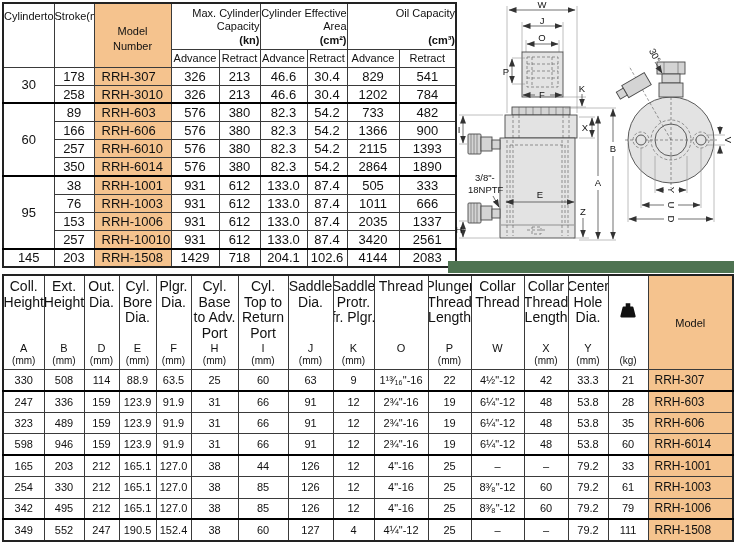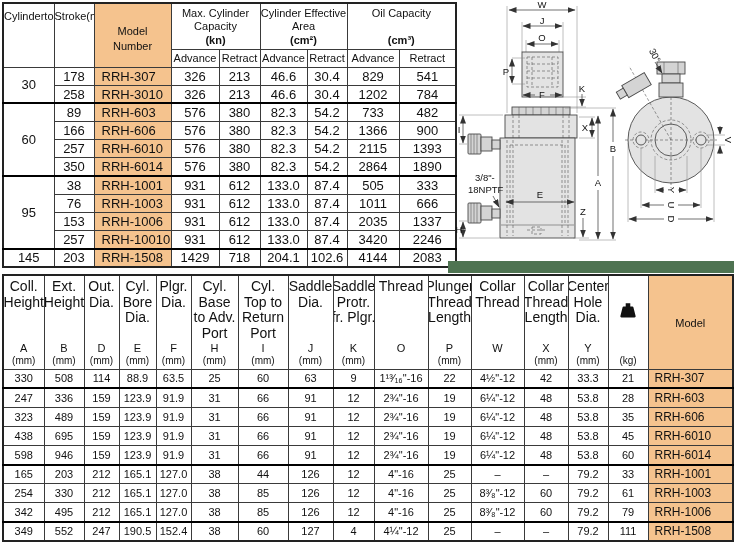--- a/index.html
+++ b/index.html
@@ -21,21 +21,21 @@
     white-space: nowrap;
   }
   
   .top-table { left: 2px; top: 2px; width: 453px; height: 266px; border: 2px solid #222; }
   .top-table thead tr.r1 { height: 46px; }
   .top-table thead tr.r2 { height: 18px; }
   .top-table thead th { font-size: 11px; }
   .top-table tbody td { font-size: 13px; height: 17px; }
   .vsplit { display: flex; flex-direction: row; justify-content: space-between; height: 60px; padding: 5px 0 4px; }
   .model-h-stack { display: flex; flex-direction: column; padding-top: 7px; gap: 3px; }
-  .gstack { display: flex; flex-direction: column; justify-content: space-between; height: 42px; padding: 2px 0 1px; }
+  .gstack { display: flex; flex-direction: column; justify-content: space-between; height: 42px; padding: 2px 0 1px; text-align: right; }
   .gtitle { white-space: normal; line-height: 1.15; font-size: 11px; }
   .gunit { font-size: 11px; font-weight: bold; }
   .subhead { font-size: 10px; }
   .orange { background: #F5C38E; }
   .model-cell { text-align: left; padding-left: 7px; }
   tr.grp-first td { border-top: 2px solid #000; }
   .ton-cell { font-size: 13px; }
   
   .green-bar { position: absolute; left: 448px; top: 261px; width: 286px; height: 12px; background: #4E7351; }
   
@@ -218,21 +218,21 @@
         <td>1337</td>
       </tr>
       <tr>
         <td>257</td>
         <td class="orange model-cell">RRH-10010</td>
         <td>931</td>
         <td>612</td>
         <td>133.0</td>
         <td>87.4</td>
         <td>3420</td>
-        <td>2246</td>
+        <td>2561</td>
       </tr>
       <tr class="grp-first">
         <td rowspan="1" class="ton-cell">145</td>
         <td>203</td>
         <td class="orange model-cell">RRH-1508</td>
         <td>1429</td>
         <td>718</td>
         <td>204.1</td>
         <td>102.6</td>
         <td>4144</td>
@@ -608,38 +608,20 @@
         <td>12</td>
         <td>2¾"-16</td>
         <td>19</td>
         <td>6¼"-12</td>
         <td>48</td>
         <td>53.8</td>
         <td>35</td>
         <td class="orange model-cell">RRH-606</td>
       </tr>
       <tr>
-        <td>438</td>
-        <td>695</td>
-        <td>159</td>
-        <td>123.9</td>
-        <td>91.9</td>
-        <td>31</td>
-        <td>66</td>
-        <td>91</td>
-        <td>12</td>
-        <td>2¾"-16</td>
-        <td>19</td>
-        <td>6¼"-12</td>
-        <td>48</td>
-        <td>53.8</td>
-        <td>45</td>
-        <td class="orange model-cell">RRH-6010</td>
-      </tr>
-      <tr>
         <td>598</td>
         <td>946</td>
         <td>159</td>
         <td>123.9</td>
         <td>91.9</td>
         <td>31</td>
         <td>66</td>
         <td>91</td>
         <td>12</td>
         <td>2¾"-16</td>

